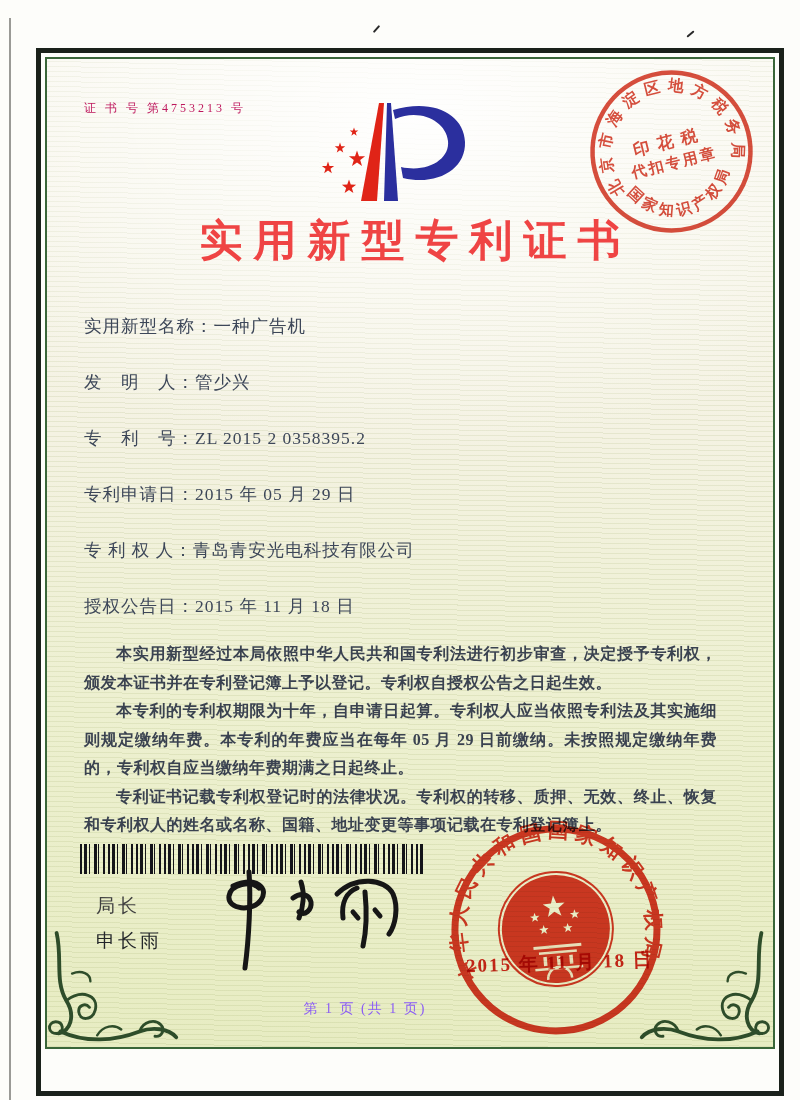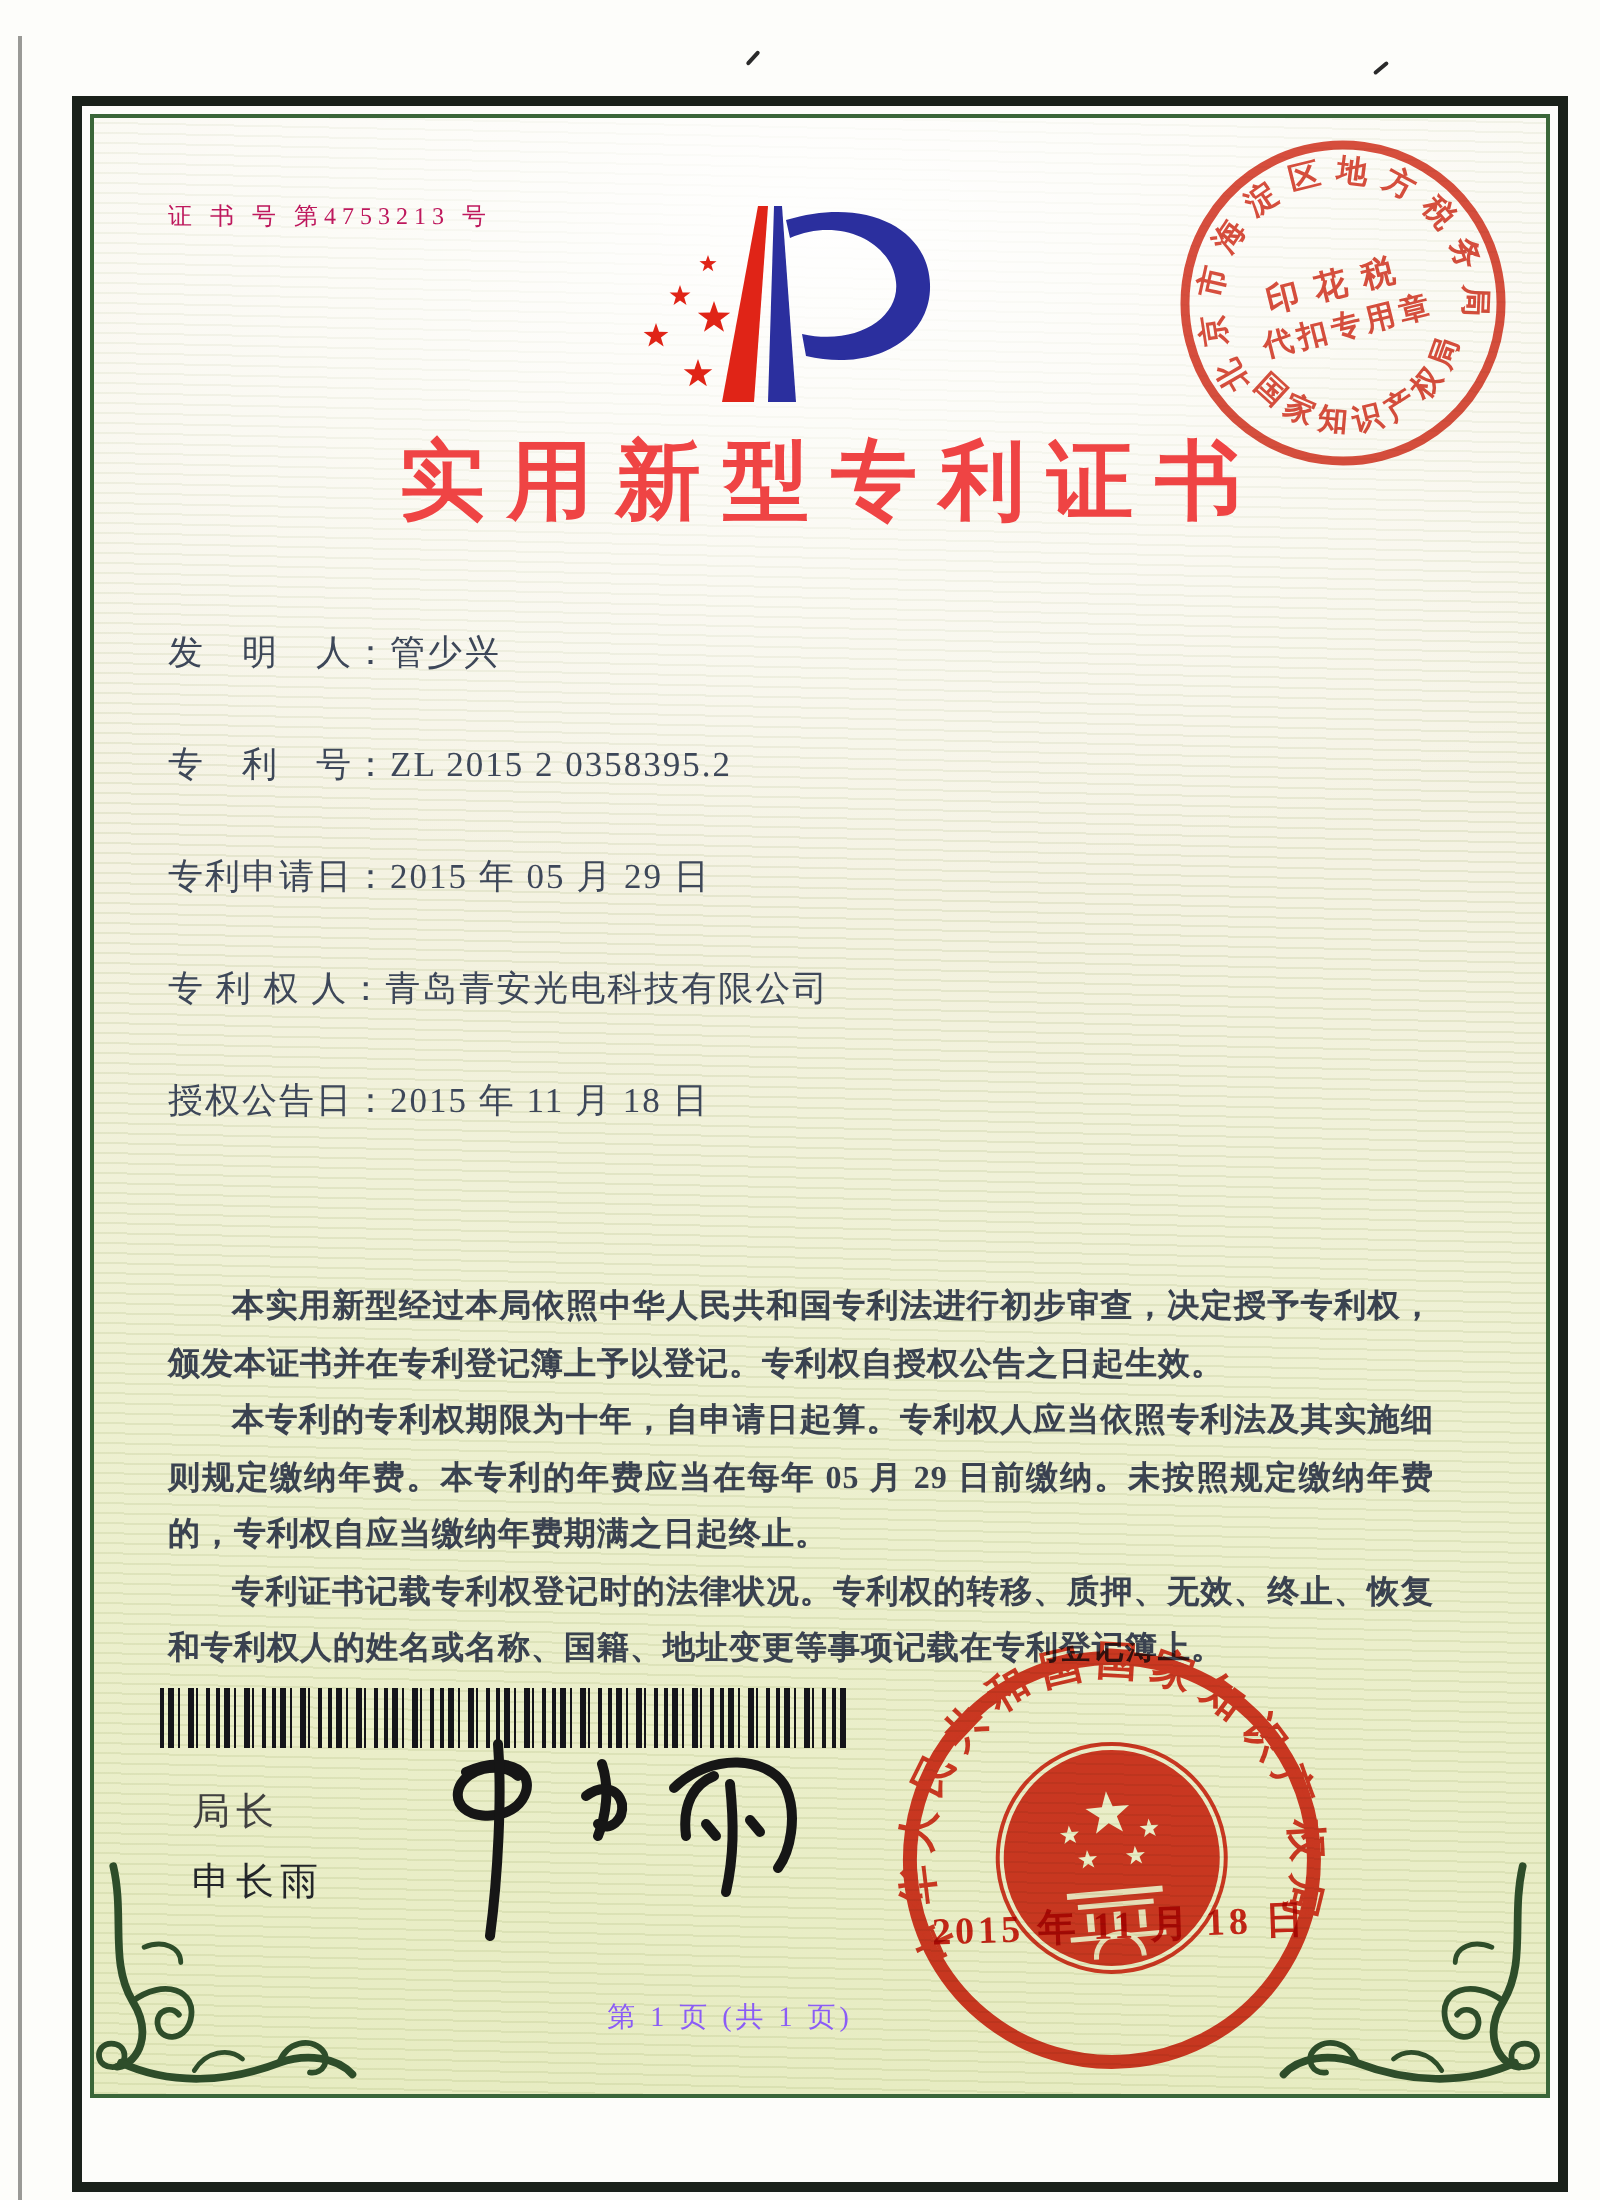--- a/index.html
+++ b/index.html
@@ -135,20 +135,21 @@
   <text font-size="15" font-weight="bold" fill="#d6402e" letter-spacing="4">
     <textPath href="#arcBot" startOffset="50%" text-anchor="middle">国家知识产权局</textPath>
   </text>
   <text x="87.5" y="83" text-anchor="middle" font-size="16.5" font-weight="bold" fill="#d6402e" letter-spacing="8">印花税</text>
   <text x="87.5" y="104" text-anchor="middle" font-size="15" font-weight="bold" fill="#d6402e" letter-spacing="2.5">代扣专用章</text>
 </svg>
 
 <div class="abs title">实用新型专利证书</div>
 
 <div class="abs fields">
+  <div class="field-row"><span class="flabel">实用新型名称：</span><span>一种广告机</span></div>
   <div class="field-row"><span class="flabel">发　明　人：</span><span>管少兴</span></div>
   <div class="field-row"><span class="flabel">专　利　号：</span><span>ZL 2015 2 0358395.2</span></div>
   <div class="field-row"><span class="flabel">专利申请日：</span><span>2015 年 05 月 29 日</span></div>
   <div class="field-row"><span class="flabel">专 利 权 人：</span><span>青岛青安光电科技有限公司</span></div>
   <div class="field-row"><span class="flabel">授权公告日：</span><span>2015 年 11 月 18 日</span></div>
 </div>
 
 <div class="abs paras">
   <p>本实用新型经过本局依照中华人民共和国专利法进行初步审查，决定授予专利权，颁发本证书并在专利登记簿上予以登记。专利权自授权公告之日起生效。</p>
   <p>本专利的专利权期限为十年，自申请日起算。专利权人应当依照专利法及其实施细则规定缴纳年费。本专利的年费应当在每年 05 月 29 日前缴纳。未按照规定缴纳年费的，专利权自应当缴纳年费期满之日起终止。</p>

